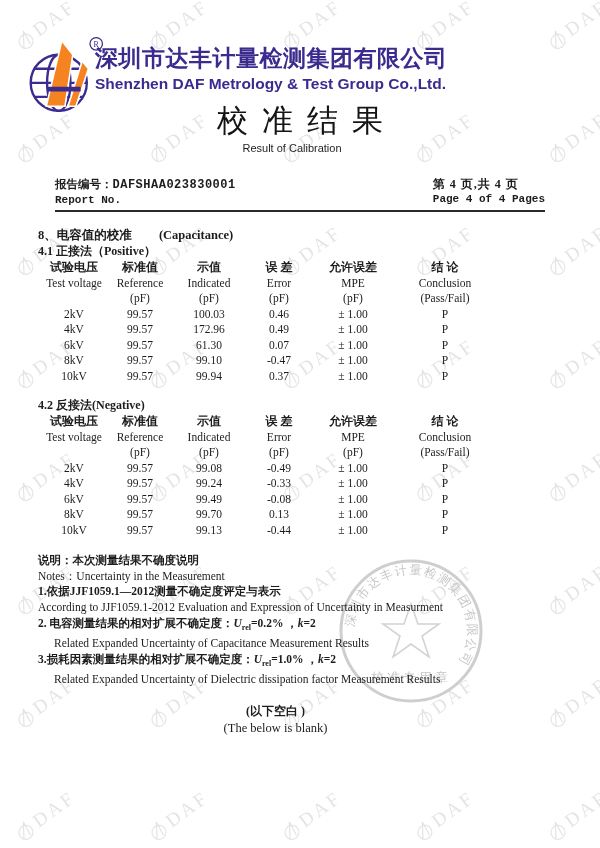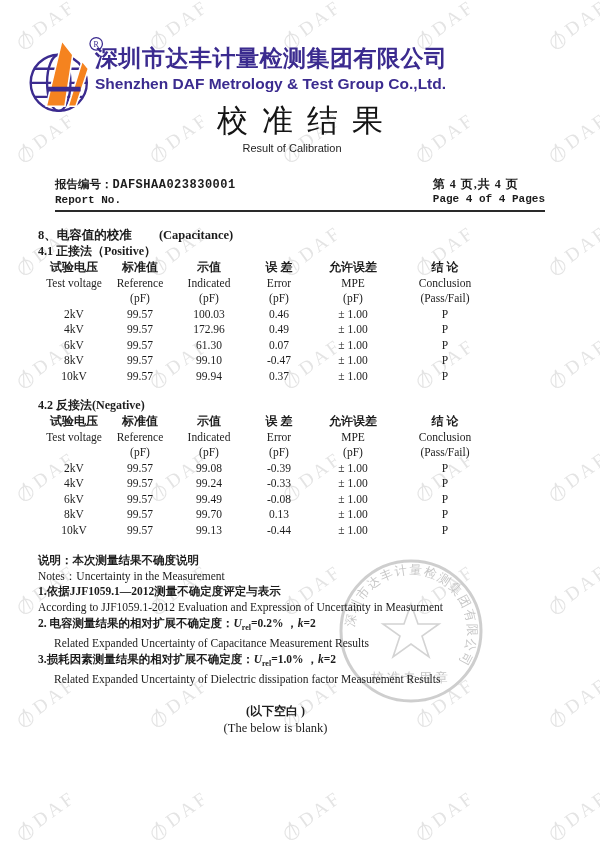--- a/index.html
+++ b/index.html
@@ -543,21 +543,21 @@
             <th>(pF)</th>
             <th>(pF)</th>
             <th>(Pass/Fail)</th>
           </tr>
         </thead>
       <tbody>
           <tr>
             <td>2kV</td>
             <td>99.57</td>
             <td>99.08</td>
-            <td>-0.39</td>
+            <td>-0.49</td>
             <td>± 1.00</td>
             <td>P</td>
           </tr>
           <tr>
             <td>4kV</td>
             <td>99.57</td>
             <td>99.24</td>
             <td>-0.33</td>
             <td>± 1.00</td>
             <td>P</td>

